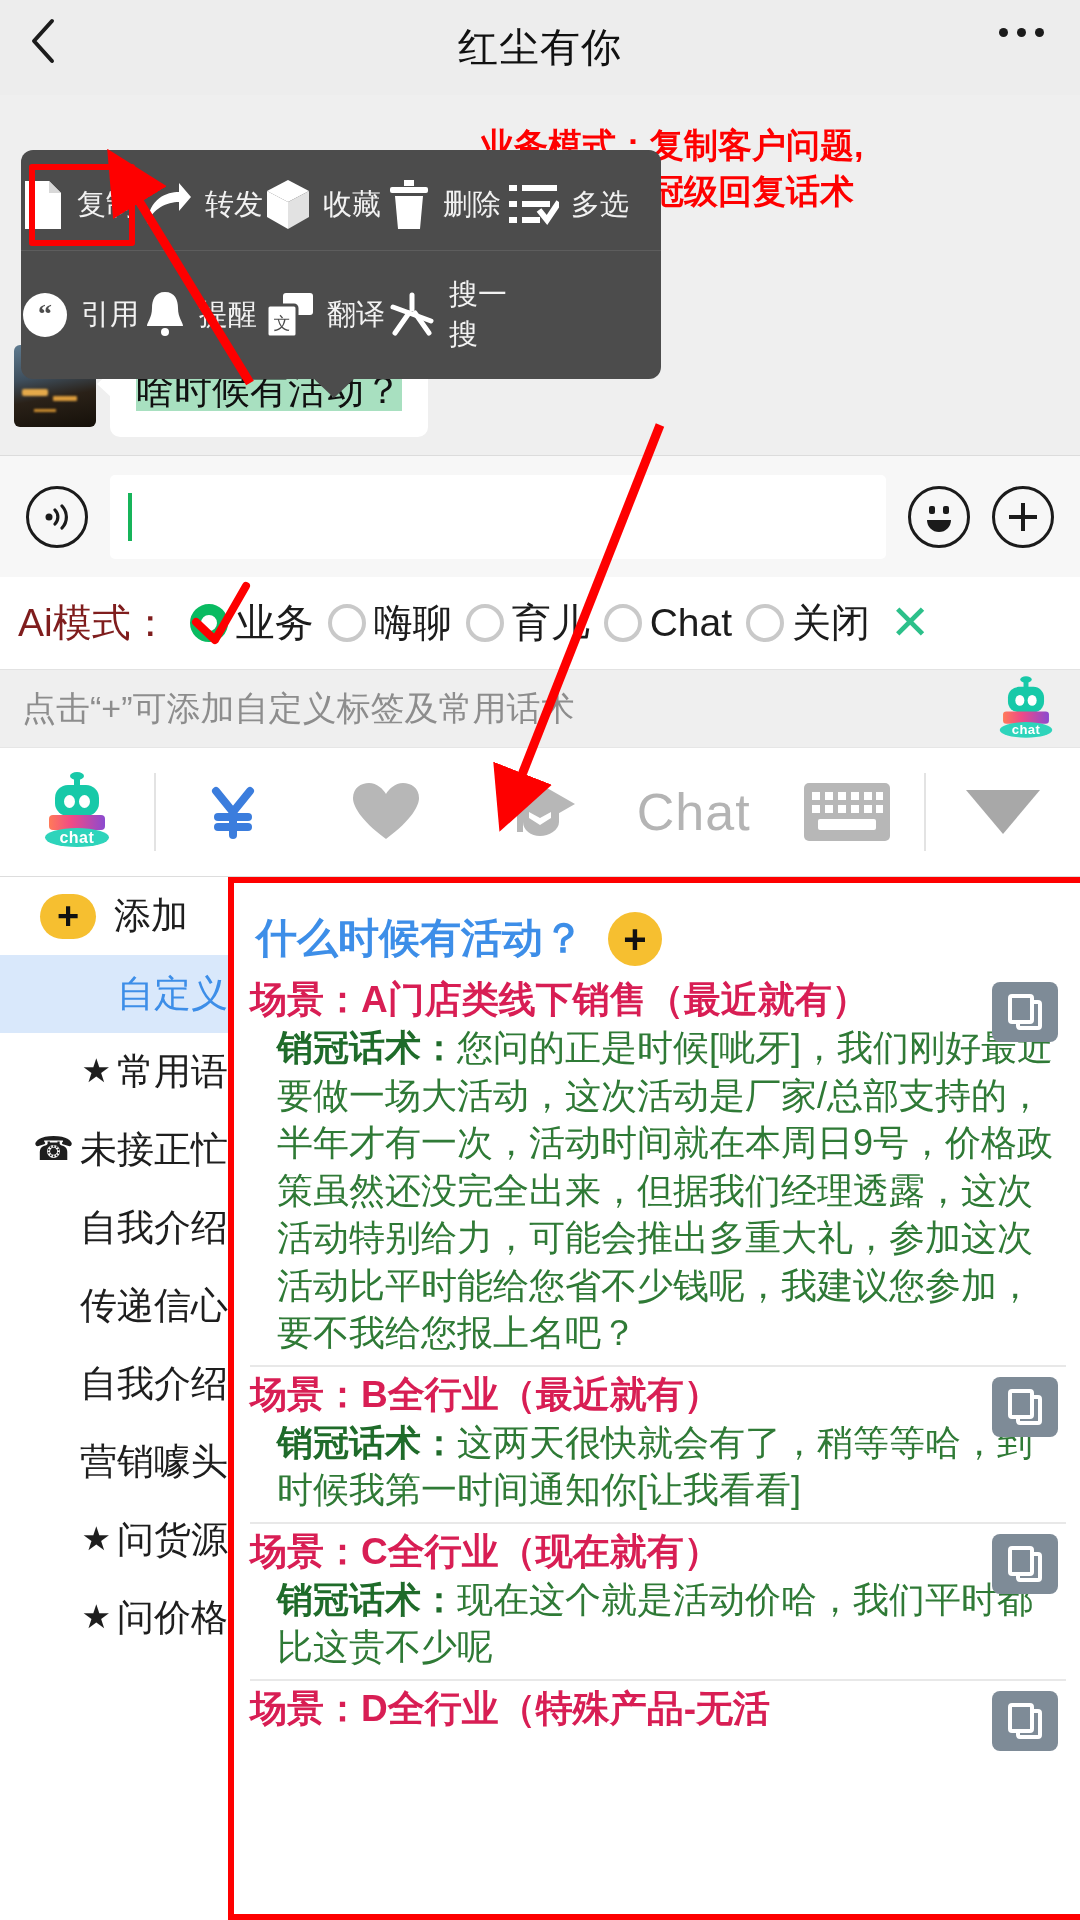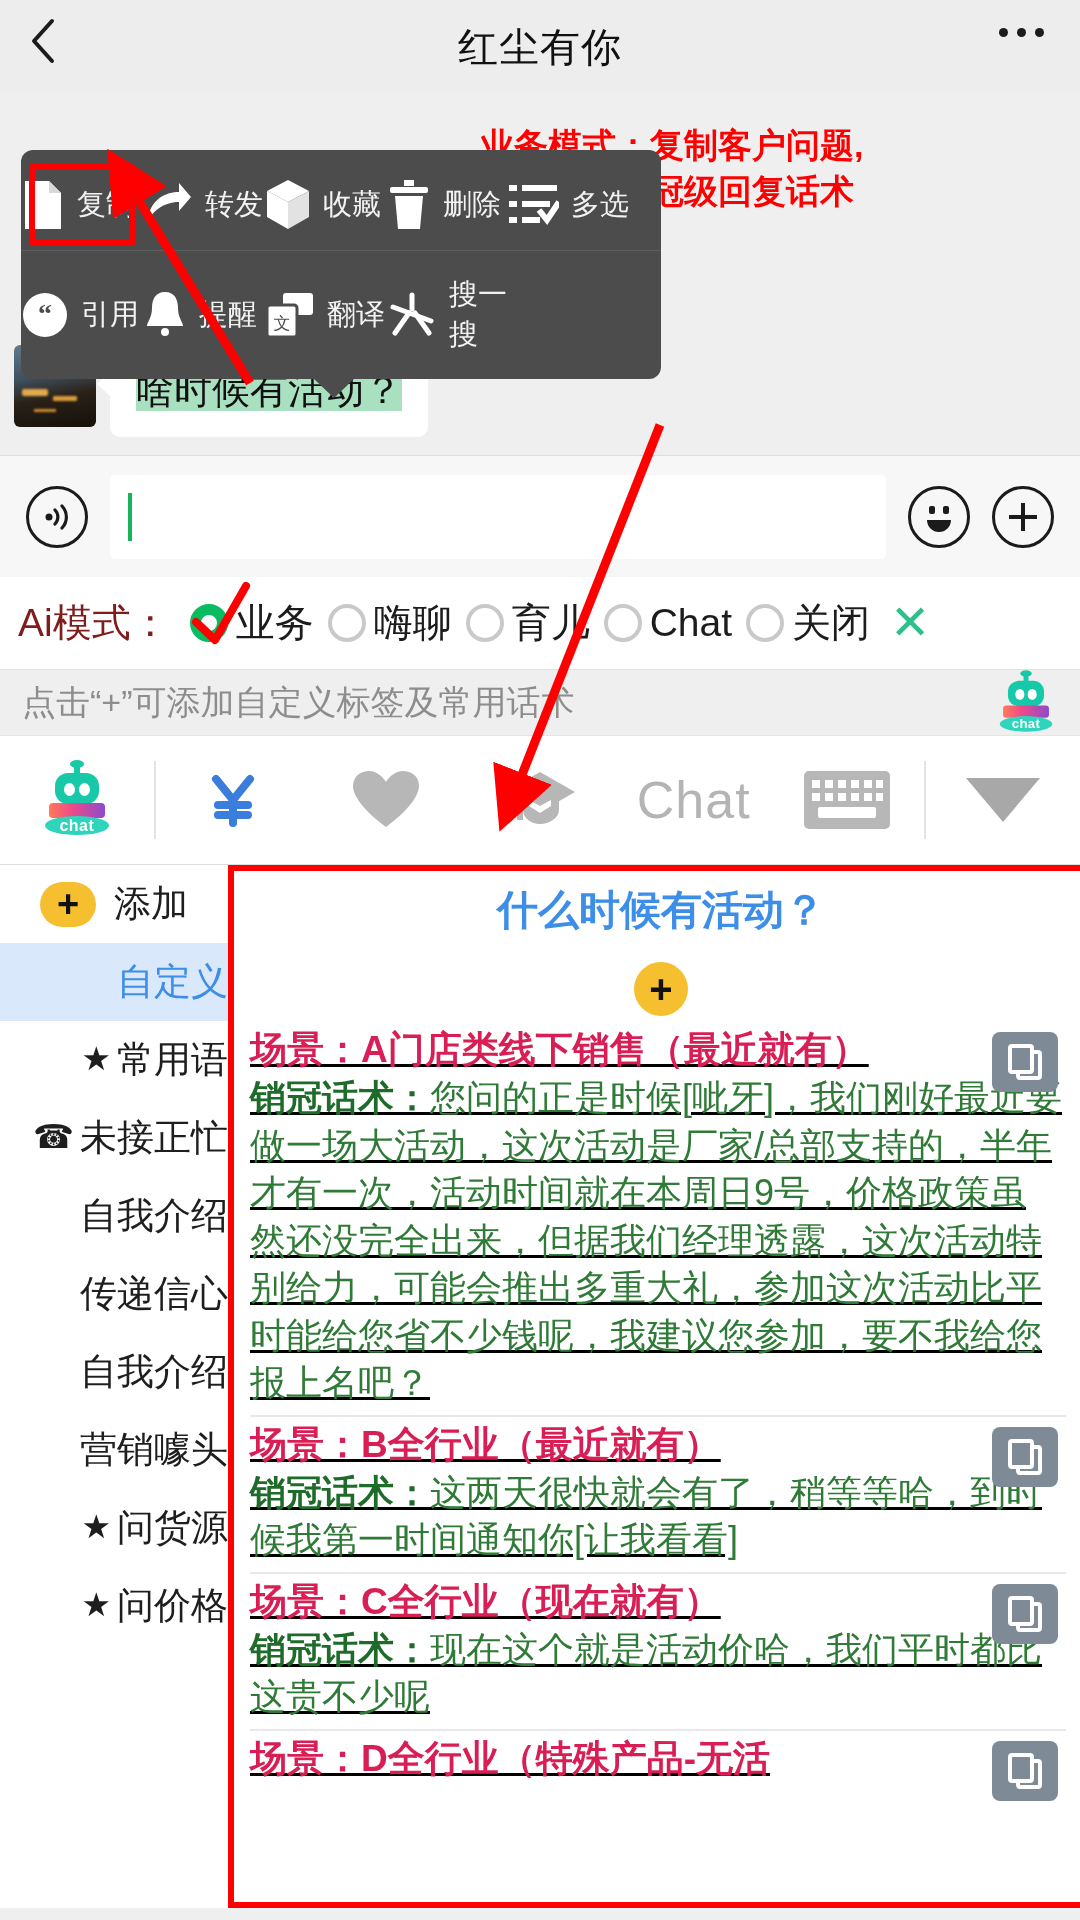--- a/index.html
+++ b/index.html
@@ -116,21 +116,21 @@
   .radio-opt{ display:flex; align-items:center; gap:8px; margin-right:14px;}
   .radio{
     width:38px;height:38px;border-radius:50%;border:4px solid #c9c9c9; flex:0 0 auto;
   }
   .radio.on{ border:11px solid #09bb61; background:#fff; }
   .radio-opt .rl{ font-size:39px; color:#1c1c1c;text-align:right;}
   .close-x{ margin-left:6px; font-size:48px; color:#2cc08a; font-weight:700; line-height:1;}
 
   
   .hint-row{
-    height:66px; background:#efefef; display:flex; align-items:center;
+    height:78px; background:#efefef; display:flex; align-items:center;
     padding:0 22px; justify-content:space-between; border-top:1px solid #e2e2e2;
   }
   .hint-text{ font-size:34px; color:#8d8d8d;}
 
   
   .tool-row{
     height:130px; background:#fff; display:flex; align-items:center;
     border-top:1px solid #e6e6e6; border-bottom:1px solid #dddddd;
   }
   .tool-cell{ flex:1; display:flex; align-items:center; justify-content:center; height:100%;}
@@ -169,36 +169,36 @@
   .side-item.active{ background:#d9e8fb; color:#3d8ee8;}
   .star{ font-size:33px; line-height:1; position:relative; top:-2px;}
 
   
   .panel{
     flex:1; border:6px solid #fe0000; border-right:none;
     background:#fff; overflow:hidden; position:relative;
   }
   .panel-inner{ padding:0 14px 0 16px;}
   .panel-title-row{
-    display:flex; align-items:center; gap:24px; padding:12px 0 6px 6px;flex-direction:column;
+    display:flex; align-items:center; gap:24px; padding:28px 0 6px 6px;
   }
   .panel-title{ font-size:41px; color:#3d8ee8; font-weight:700;}
   .plus-circ{
     width:54px;height:54px;border-radius:50%;background:#f6bf30;
     display:flex;align-items:center;justify-content:center;
     font-size:40px;color:#111;font-weight:700;line-height:1; flex:0 0 auto;
   }
-  .scene-block{ padding:4px 0 8px 0; position:relative;text-decoration:underline; }
+  .scene-block{ padding:4px 0 8px 0; position:relative; }
   .scene-block + .scene-block{ border-top:2px solid #e8e8e8;}
   .scene-head{
     font-size:37px; color:#d81e54; font-weight:700; line-height:1.3;
     padding-right:92px;
   }
   .scene-body{
-    font-size:36px; color:#2f7a36; line-height:1.32; padding-right:4px;
+    font-size:36px; color:#2f7a36; line-height:1.32; padding-right:4px;margin-left:27px;
   }
   .scene-body b{ color:#1f6b2a; font-weight:700;}
   .copy-btn{
     position:absolute; right:8px; top:10px; width:66px;height:60px;
     background:#7e8b97; border-radius:8px;
     display:flex; align-items:center; justify-content:center;
   }
   .copy-btn .sq1{ width:26px;height:30px;border:4px solid #fff;border-radius:4px;
     position:relative; left:4px; top:3px;}
   .copy-btn .sq2{ width:26px;height:30px;border:4px solid #fff;border-radius:4px;

